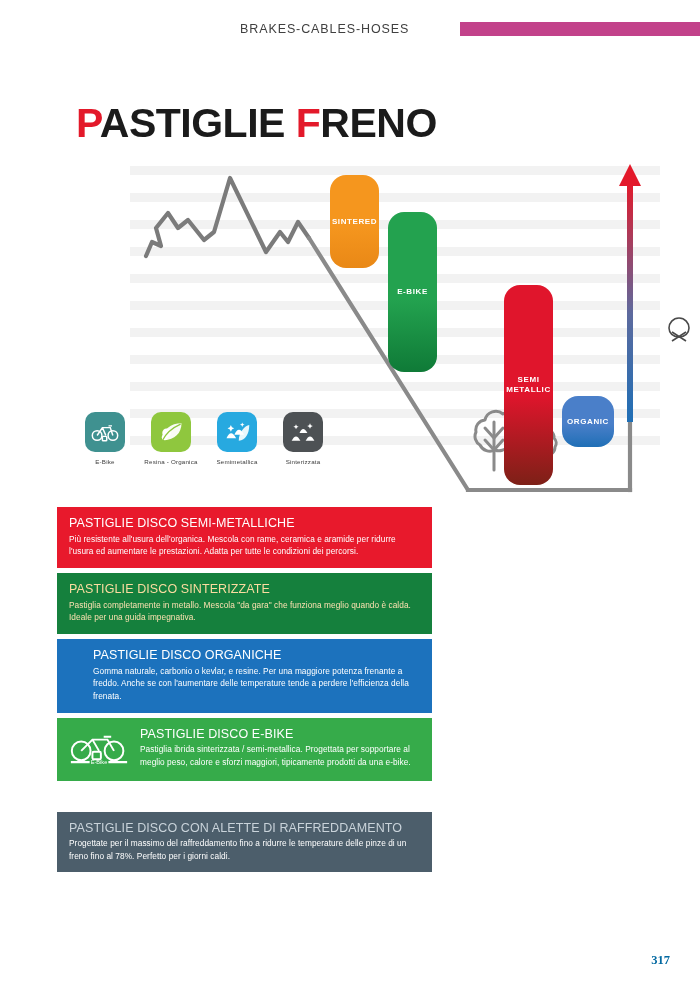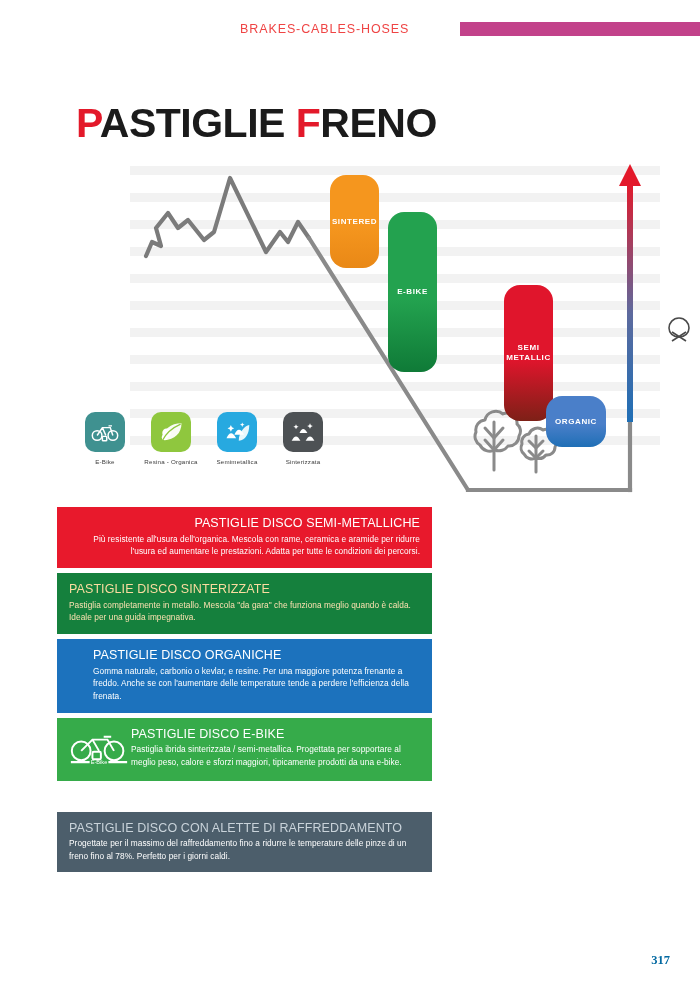--- a/index.html
+++ b/index.html
@@ -19,21 +19,21 @@
   #header-area {
     position: absolute;
     top: 0; left: 0;
     width: 700px; height: 60px;
   }
   #header-title {
     position: absolute;
     left: 240px; top: 22px;
     font-size: 12.5px;
     letter-spacing: 0.9px;
-    color: #ef4444;
+    color: #404040;
     font-family: "Liberation Sans", sans-serif;
     white-space: nowrap;
   }
   #header-accent-bar {
     position: absolute;
     left: 460px; top: 22px;
     width: 240px; height: 14px;
     background: #c2428a;
   }
 
@@ -126,20 +126,21 @@
   .info-card .card-body {
     font-size: 8.3px;
     line-height: 1.52;
     letter-spacing: 0.05px;
     margin: 0;
     font-family: "Liberation Sans", sans-serif;
   }
   .info-card.with-icon {
     display: flex;
     align-items: flex-start;
+    gap: 9px;
   }
   .info-card.with-icon .card-text { flex: 1; }
   .card-ebike-icon { flex: 0 0 62px; padding-top: 4px; }
 
   #card-semimetallic { background: #e8192c; }
   #card-sintered     { background: #f0a11e; }
   #card-organic      { background: #1c72bd; padding-left: 36px; }
   #card-ebike        { background: #36ab4a; }
   #card-finned       { background: #4c5e6b; margin-top: 31px; }
 
@@ -238,24 +239,24 @@
       <polygon points="500,4 511,26 489,26" fill="#e3192a"></polygon>
     </g>
   </svg>
 
   <div class="bar" id="bar-1" style="left: 200px; top: 15px; width: 49px; height: 93px; background: linear-gradient(rgb(245, 150, 30) 0%, rgb(245, 150, 30) 55%, rgb(233, 136, 22) 100%);">
     <span class="bar-label">SINTERED</span>
   </div>
   <div class="bar" id="bar-2" style="left: 258px; top: 52px; width: 49px; height: 160px; background: linear-gradient(rgb(35, 162, 79) 0%, rgb(35, 162, 79) 55%, rgb(15, 122, 55) 100%);">
     <span class="bar-label">E-BIKE</span>
   </div>
-  <div class="bar" id="bar-4" style="left: 374px; top: 125px; width: 49px; height: 136px; background: linear-gradient(rgb(224, 21, 44) 0%, rgb(224, 21, 44) 55%, rgb(125, 32, 23) 100%);">
+  <div class="bar" id="bar-4" style="left: 374px; top: 125px; width: 49px; height: 200px; background: linear-gradient(rgb(224, 21, 44) 0%, rgb(224, 21, 44) 55%, rgb(125, 32, 23) 100%);">
     <span class="bar-label">SEMI<br>METALLIC</span>
   </div>
-  <div class="bar" id="bar-5" style="left: 416px; top: 236px; width: 60px; height: 51px; background: linear-gradient(rgb(74, 127, 201) 0%, rgb(74, 127, 201) 55%, rgb(31, 111, 182) 100%);">
+  <div class="bar" id="bar-5" style="left: 432px; top: 236px; width: 52px; height: 51px; background: linear-gradient(rgb(74, 127, 201) 0%, rgb(74, 127, 201) 55%, rgb(31, 111, 182) 100%);">
     <span class="bar-label">ORGANIC</span>
   </div>
 </div>
 
 <div id="icon-row">
 
   <div class="icon-item" style="left:0px;">
     <div class="icon-tile" id="tile-0" style="background: rgb(63, 145, 144);">
       <svg width="28" height="22" viewBox="0 0 32 24" fill="none" stroke="#ffffff" stroke-width="1.7" aria-hidden="true">
         <circle cx="7" cy="16" r="5.5"></circle>
@@ -301,21 +302,21 @@
         <path d="M8 4 l0.9 2 L11 6.9 L9 7.8 L8 9.8 L7.1 7.8 L5 6.9 L7.1 6 Z"></path>
         <path d="M24 3 l1 2.2 L27.2 6.2 L25 7.2 L24 9.4 L23 7.2 L20.8 6.2 L23 5.2 Z"></path>
       </svg>
     </div>
     <div class="icon-caption">Sinterizzata</div>
   </div>
 </div>
 
 <div id="info-cards">
 
-  <div class="info-card" id="card-semimetallic" style="background: rgb(232, 25, 44); text-align: right;">
+  <div class="info-card" id="card-semimetallic" style="background: rgb(232, 25, 44);">
     <div class="card-title">PASTIGLIE DISCO SEMI-METALLICHE</div>
     <div class="card-body">Più resistente all'usura dell'organica. Mescola con rame, ceramica e aramide per ridurre l'usura ed aumentare le prestazioni. Adatta per tutte le condizioni dei percorsi.</div>
   </div>
 
   <div class="info-card" id="card-sintered" style="background: #15803d;">
     <div class="card-title">PASTIGLIE DISCO SINTERIZZATE</div>
     <div class="card-body">Pastiglia completamente in metallo. Mescola "da gara" che funziona meglio quando è calda. Ideale per una guida impegnativa.</div>
   </div>
 
   <div class="info-card" id="card-organic" style="background: rgb(28, 114, 189);">

